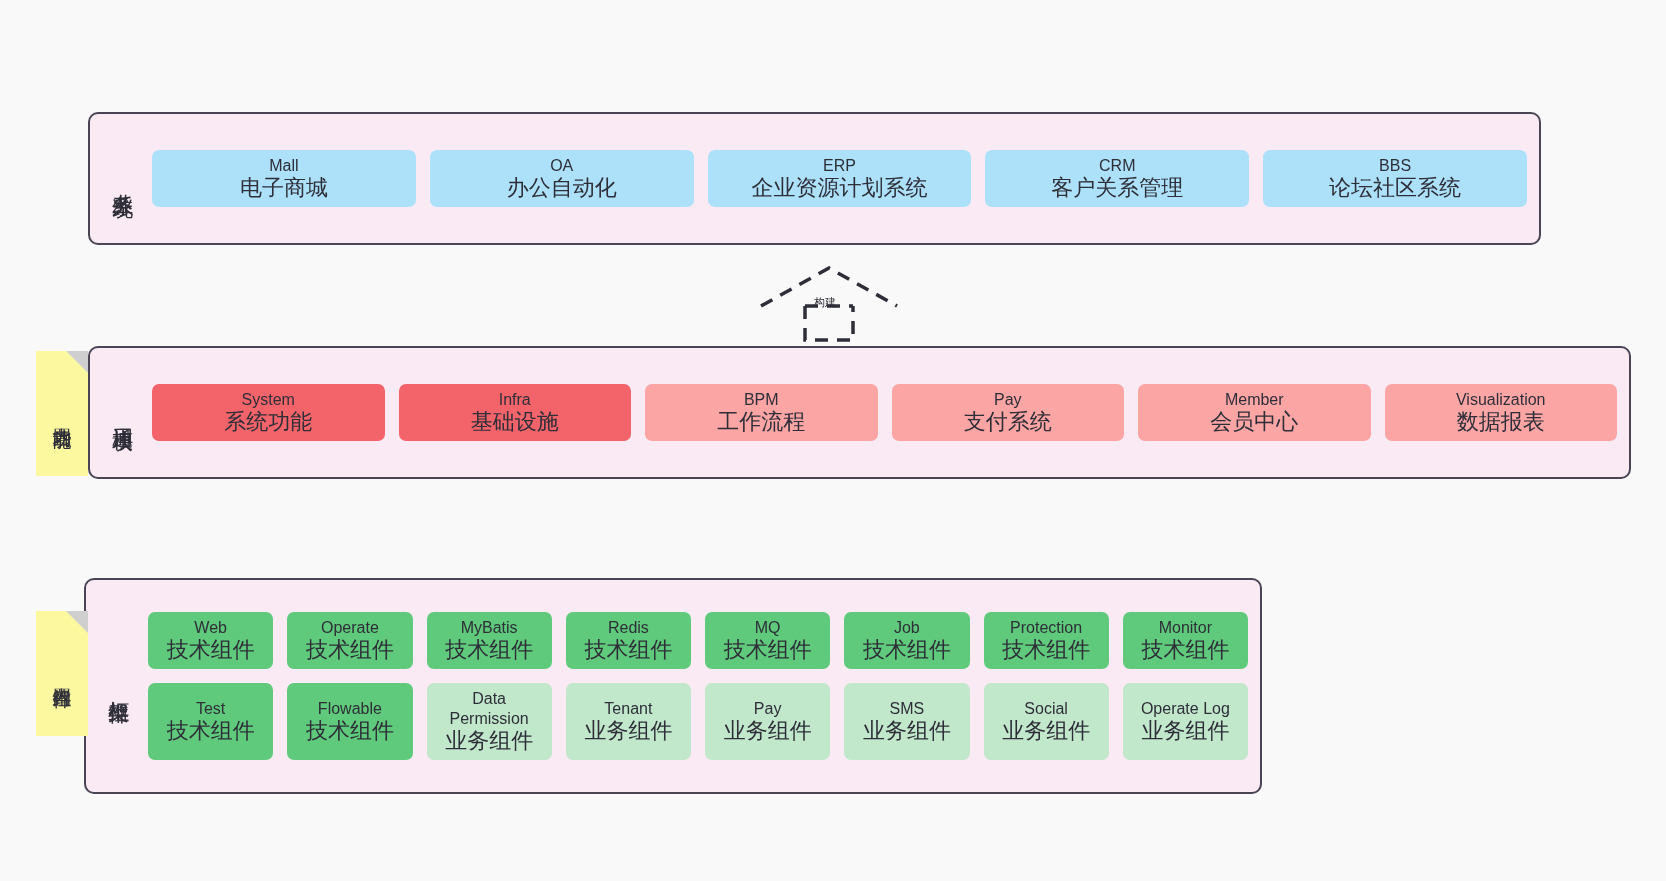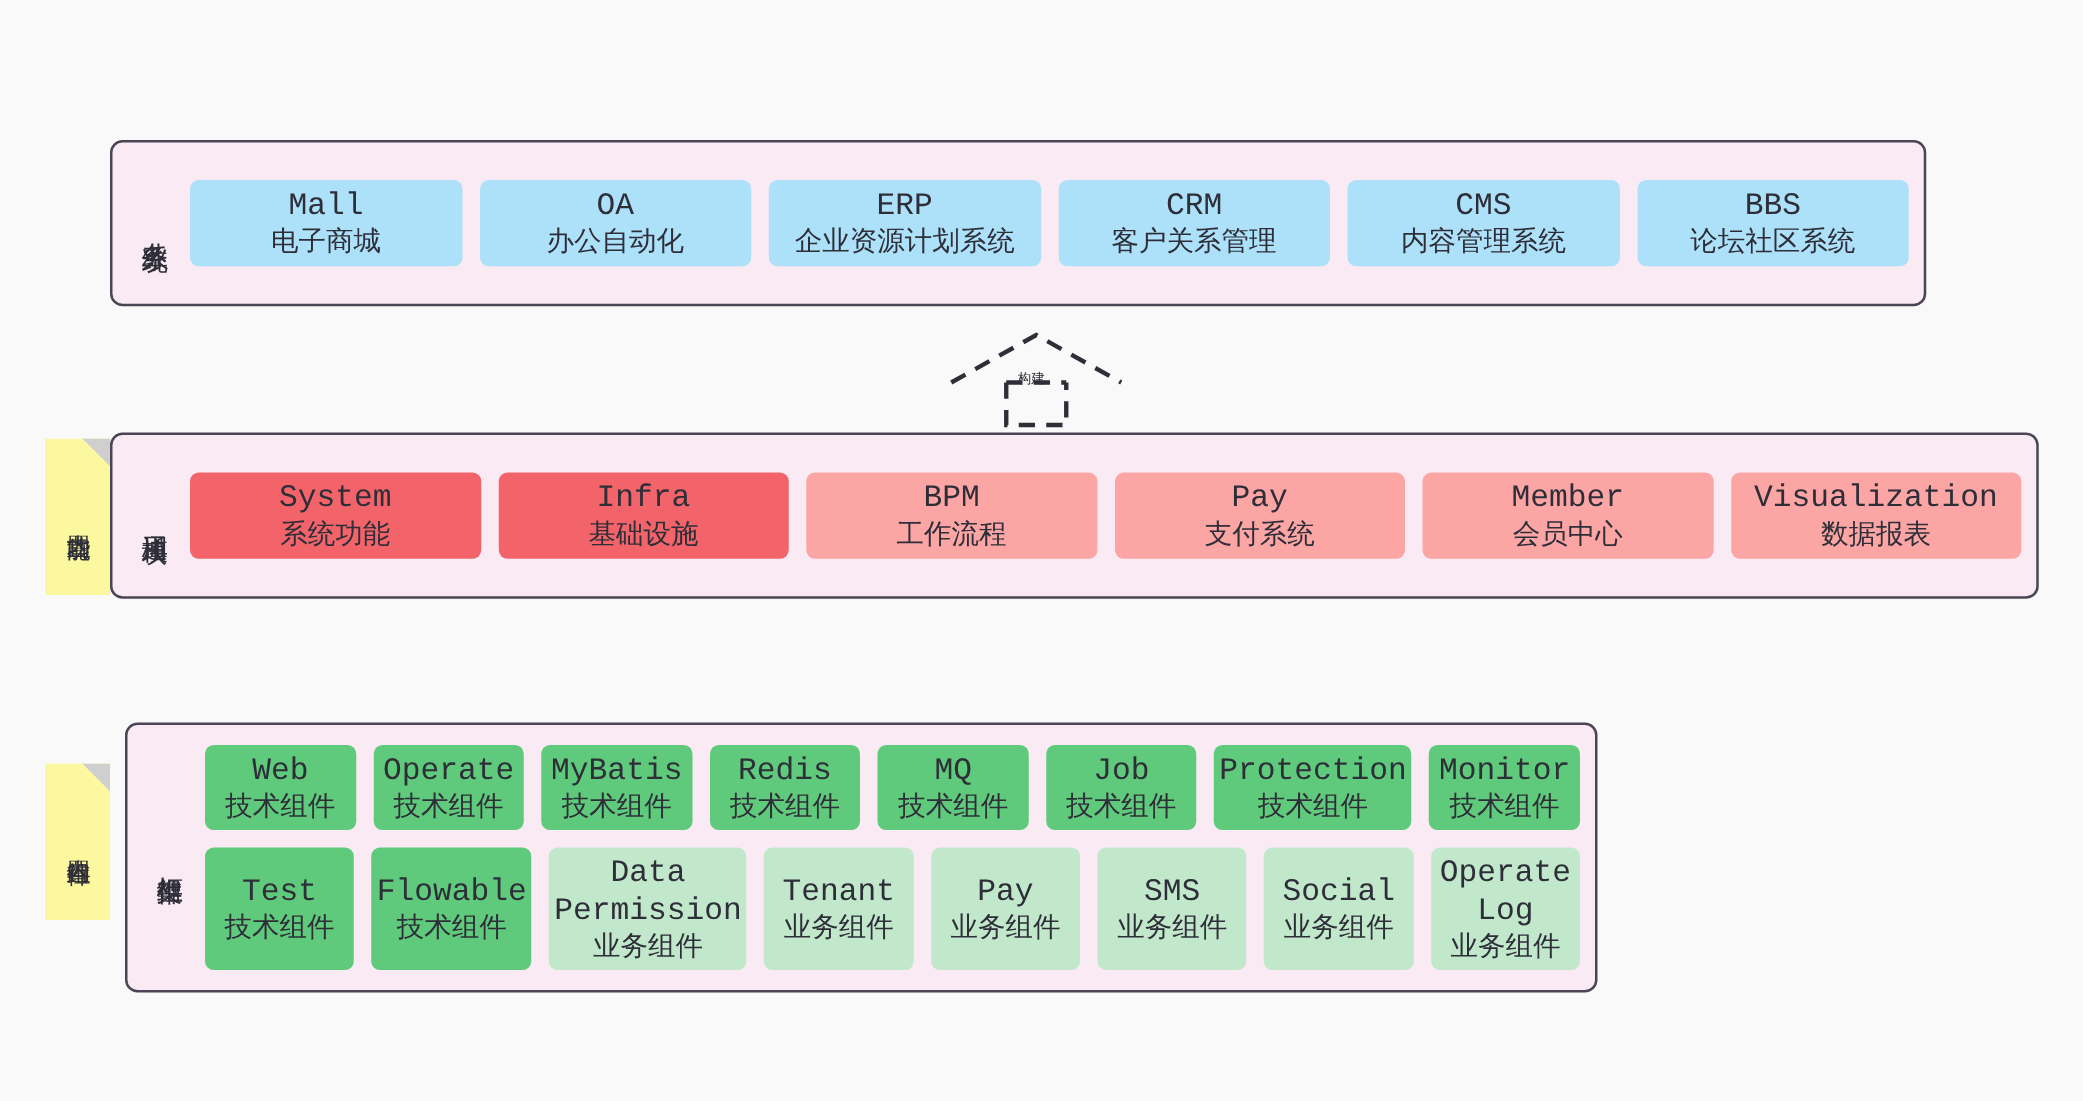--- a/index.html
+++ b/index.html
@@ -58,21 +58,21 @@
     flex: 1 1 0;
     border-radius: 7px;
     display: flex;
     flex-direction: column;
     align-items: center;
     justify-content: center;
     text-align: center;
     line-height: 1.2;
     padding: 6px 4px;
   }
-  .card .t1 { font-size: 25px; font-family: Liberation Mono, monospace; }
+  .card .t1 { font-size: 16px; }
   .card .t2 { font-size: 22px; }
 
   
   .c-blue      { background: #ade1fa; color: #2e2e38; }
   .c-red       { background: #f2646a; color: #2e2e38; }
   .c-pink      { background: #fca5a5; color: #2e2e38; }
   .c-green     { background: #5fca7b; color: #2e2e38; }
   .c-lightgreen{ background: #c2e8cc; color: #2e2e38; }
 
   
@@ -128,24 +128,20 @@
           <div class="t1">OA</div>
           <div class="t2">办公自动化</div>
         </div>
         <div class="card c-blue">
           <div class="t1">ERP</div>
           <div class="t2">企业资源计划系统</div>
         </div>
         <div class="card c-blue">
           <div class="t1">CRM</div>
           <div class="t2">客户关系管理</div>
-        </div>
-        <div class="card c-blue">
-          <div class="t1">CMS</div>
-          <div class="t2">内容管理系统</div>
         </div>
         <div class="card c-blue">
           <div class="t1">BBS</div>
           <div class="t2">论坛社区系统</div>
         </div>
       </div>
     </div>
   </div>
 
   <div class="arrow" style="left:757px; top:262px; width:145px; height:80px;">
@@ -193,21 +189,21 @@
       </div>
     </div>
   </div>
 
 
   <div class="note" style="left:36px; top:611px; height:125px;">
     <div class="fold"></div>
     <span>内置组件</span>
   </div>
 
-  <div class="layer" id="layer-framework" style="left:100px; top:578px; width:1178px; height:216px;">
+  <div class="layer" id="layer-framework" style="left:84px; top:578px; width:1178px; height:216px;">
     <div class="layer-title">框架组件</div>
     <div class="cards">
 
       <div class="card-row">
         <div class="card c-green">
           <div class="t1">Web</div>
           <div class="t2">技术组件</div>
         </div>
         <div class="card c-green">
           <div class="t1">Operate</div>

